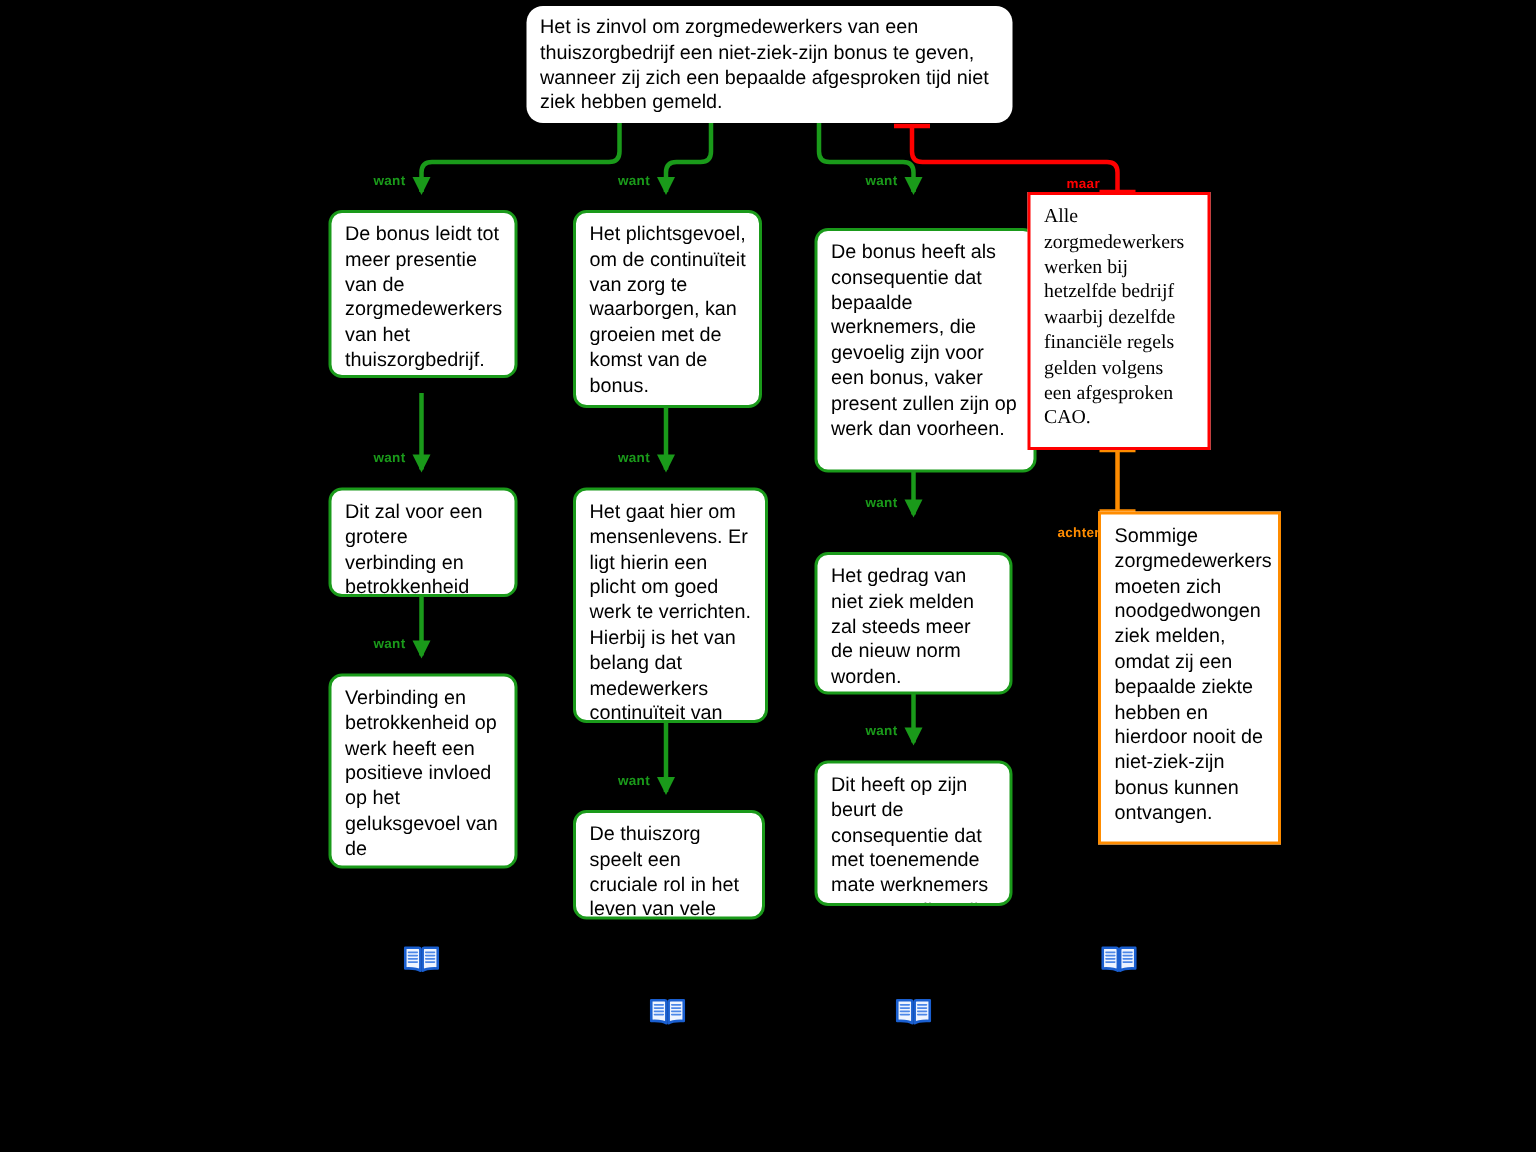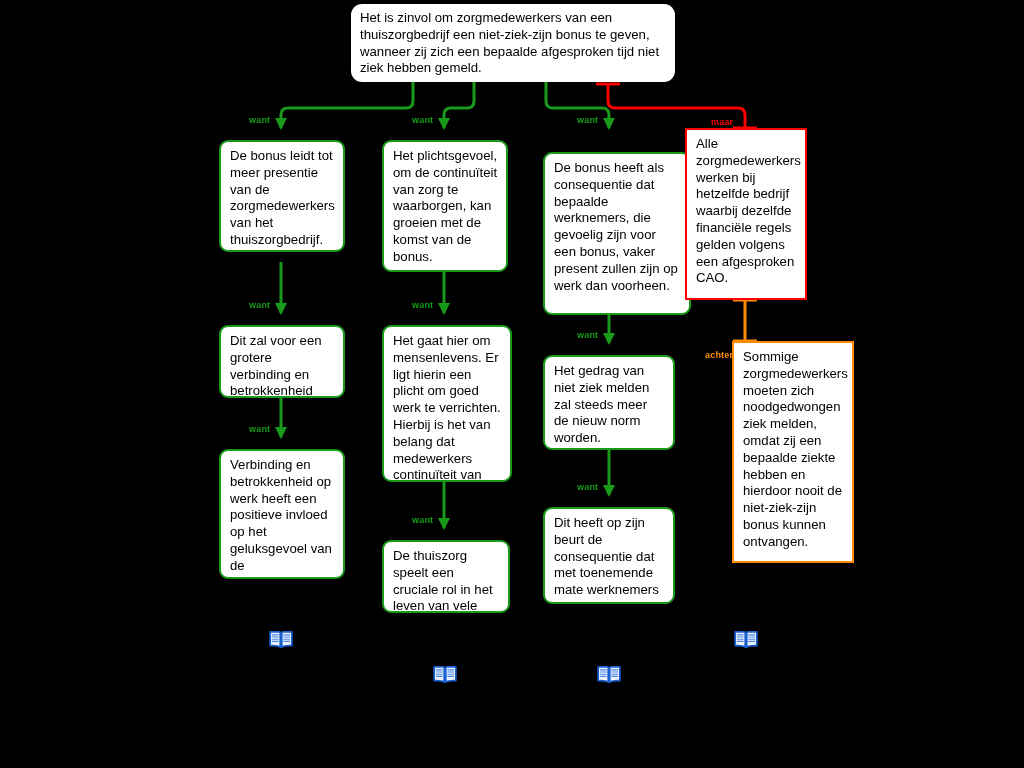--- a/index.html
+++ b/index.html
@@ -129,27 +129,27 @@
   <div class="edge-label support" style="left:412px; top:300px;">want</div>
   <div class="node support" style="left:382px; top:315px; width:130px; height:157px;">Het gaat hier om mensenlevens. Er ligt hierin een  plicht om goed werk te verrichten. Hierbij is het van belang dat medewerkers continuïteit van zorg leveren.</div>
 
   <div class="edge-label support" style="left:412px; top:515px;">want</div>
   <div class="node support" style="left:382px; top:530px; width:128px; height:73px;">De thuiszorg speelt een cruciale rol in het leven van vele patiënten.</div>
 
   <div class="edge-label support" style="left:577px; top:115px;">want</div>
   <div class="node support" style="left:543px; top:142px; width:148px; height:163px;">De bonus heeft als consequentie dat bepaalde werknemers, die gevoelig zijn voor een bonus, vaker present zullen zijn op werk dan voorheen.</div>
 
   <div class="edge-label support" style="left:577px; top:330px;">want</div>
-  <div class="node support" style="left:543px; top:345px; width:132px; height:95px;">Het gedrag van niet ziek melden zal steeds meer de nieuw norm worden.</div>
+  <div class="node support" style="left:543px; top:358px; width:132px; height:95px;">Het gedrag van niet ziek melden zal steeds meer de nieuw norm worden.</div>
 
   <div class="edge-label support" style="left:577px; top:482px;">want</div>
   <div class="node support" style="left:543px; top:497px; width:132px; height:97px;">Dit heeft op zijn beurt de consequentie dat met toenemende mate werknemers present zullen zijn.</div>
 
   <div class="edge-label objection" style="left:711px; top:117px;">maar</div>
-  <div class="node objection" style="left:685px; top:128px; width:122px; height:172px;">Alle zorgmedewerkers werken bij hetzelfde bedrijf waarbij dezelfde financiële regels gelden volgens een afgesproken CAO.</div>
+  <div class="node objection" style="left:685px; top:128px; width:122px; height:172px;font-family:Liberation Serif, serif;">Alle zorgmedewerkers werken bij hetzelfde bedrijf waarbij dezelfde financiële regels gelden volgens een afgesproken CAO.</div>
 
   <div class="edge-label rebuttal" style="left:705px; top:330px;margin-top:20px;">achter</div>
   <div class="node rebuttal" style="left:685px; top:341px; width:122px; height:222px;margin-left:47px;">Sommige zorgmedewerkers moeten zich noodgedwongen ziek melden, omdat zij een bepaalde ziekte hebben en hierdoor nooit de niet-ziek-zijn bonus kunnen ontvangen.</div>
 
   <svg class="book-icon" style="left:268px; top:627px;" viewBox="0 0 24 24" xmlns="http://www.w3.org/2000/svg">
     <path d="M2 4.5h8.2c.6 0 1.1.5 1.1 1.1v13c-1.5-1.1-5-1.6-9.3-1.4z" fill="#eef4ff" stroke="#1a5fd0" stroke-width="1.6" stroke-linejoin="round"></path>
     <path d="M22 4.5h-8.2c-.6 0-1.1.5-1.1 1.1v13c1.5-1.1 5-1.6 9.3-1.4z" fill="#eef4ff" stroke="#1a5fd0" stroke-width="1.6" stroke-linejoin="round"></path>
     <g stroke="#4c87e8" stroke-width="1" stroke-linecap="round">
       <line x1="4" y1="7.3" x2="9.4" y2="7.3"></line>
         <line x1="4" y1="9.3" x2="9.4" y2="9.3"></line>

